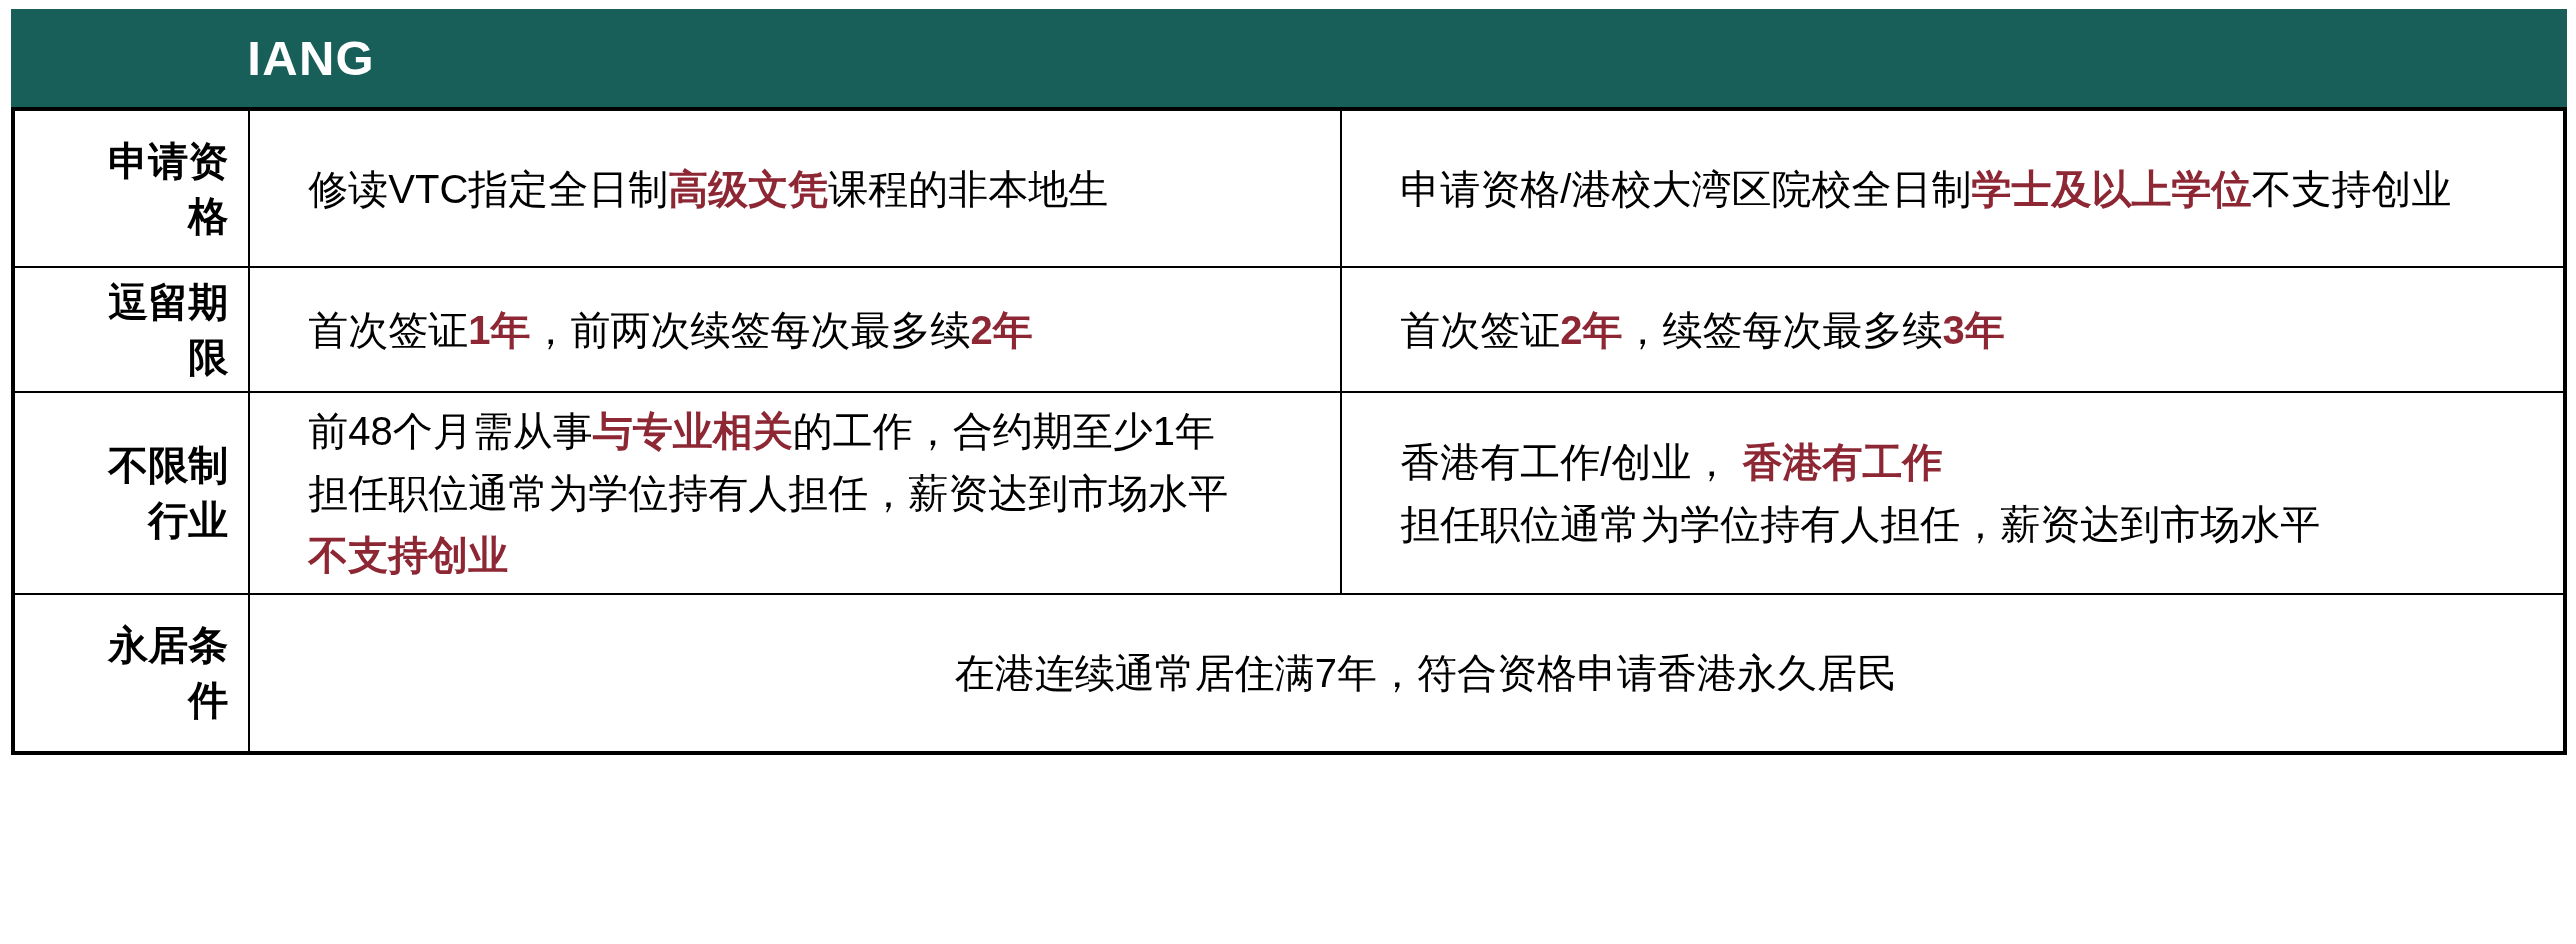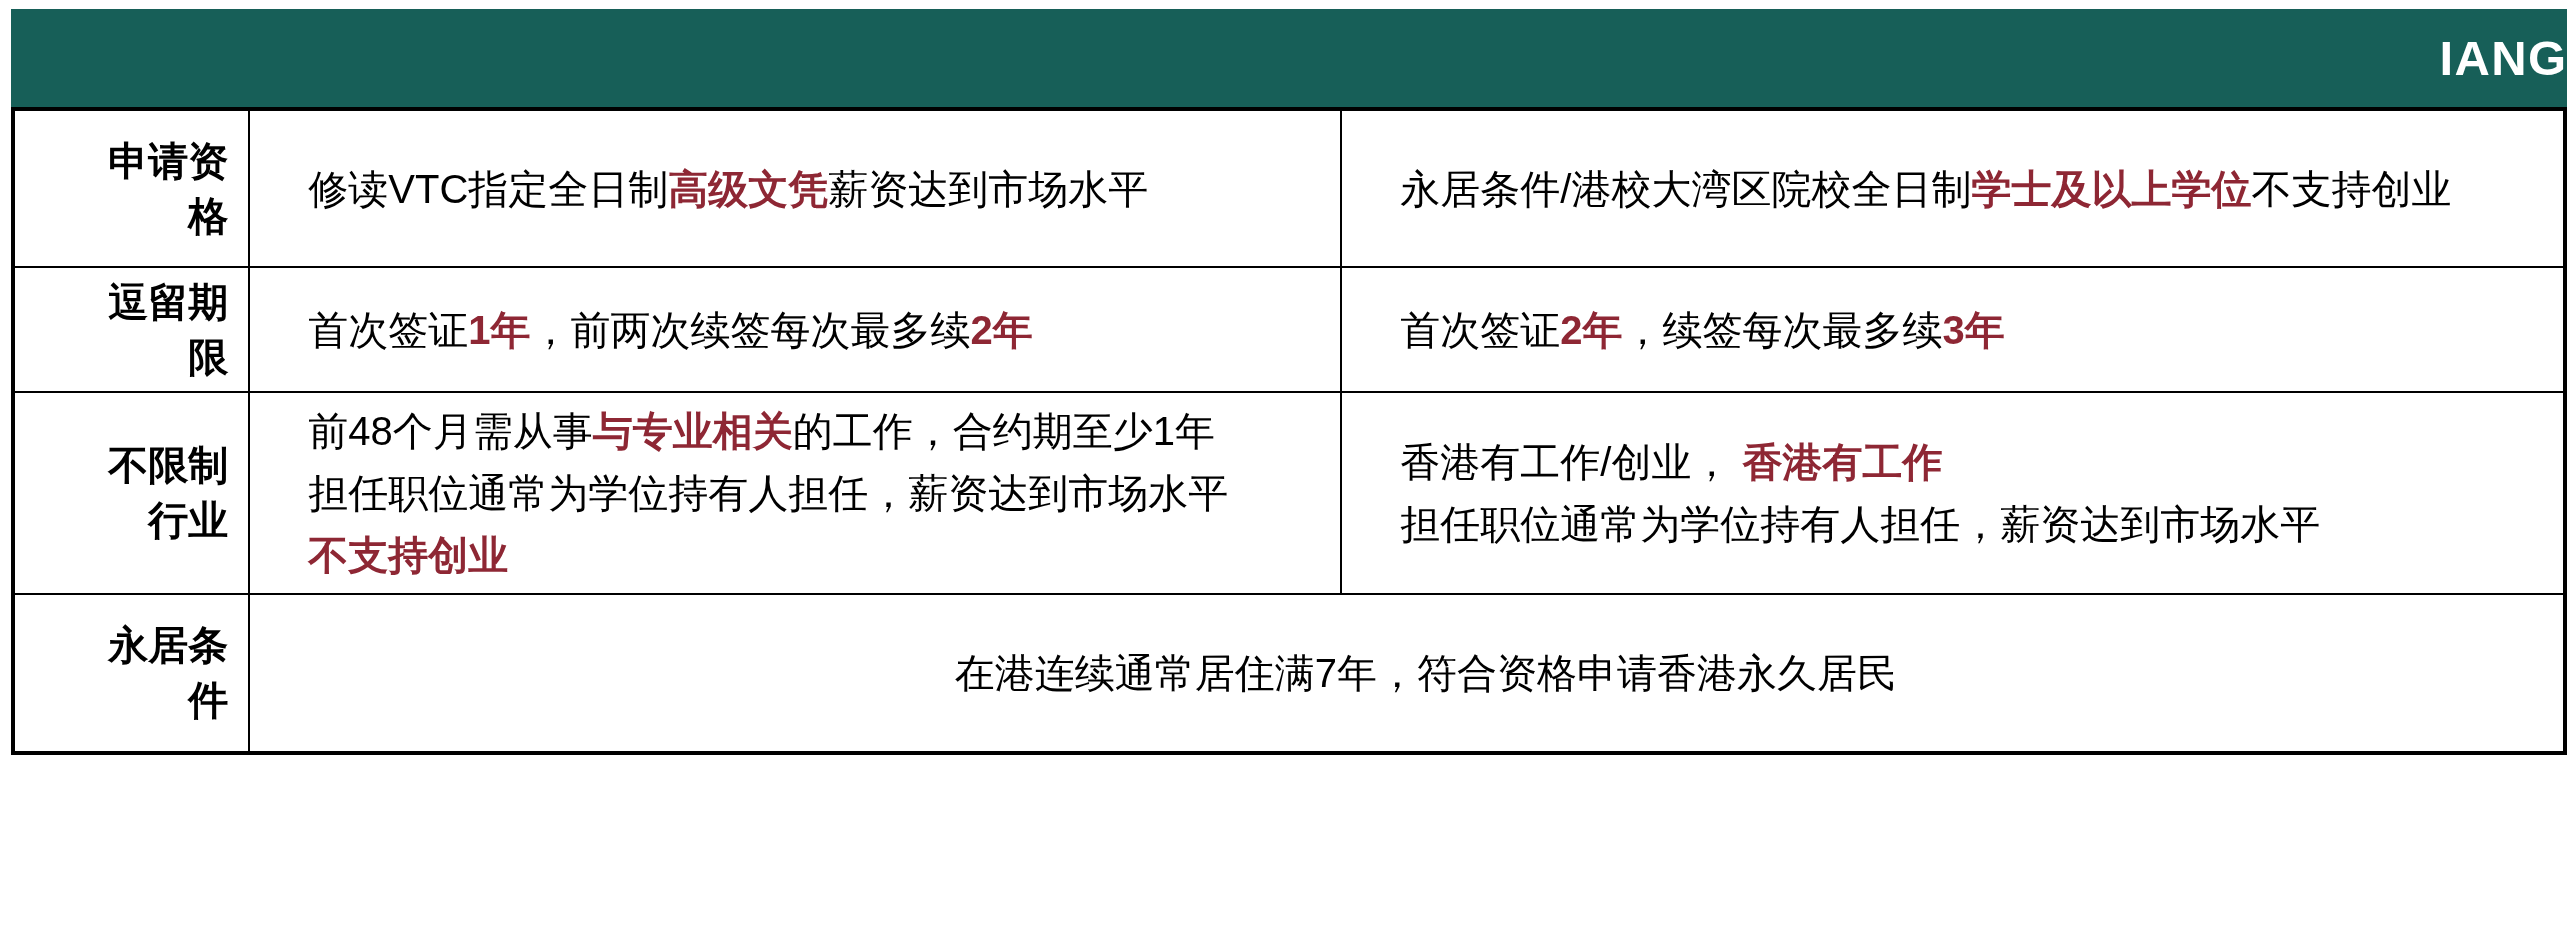--- a/index.html
+++ b/index.html
@@ -29,21 +29,21 @@
     height: 98px;
     background: var(--header-bg);
     color: var(--header-text);
     align-items: center;
     font-size: 49px;
     font-weight: bold;
     letter-spacing: 1.3px;
   }
   .h-spacer { width: 236px; }
   .h-vpas   { width: 1092px; text-align: center; }
-  .h-iang   { flex: 1; text-align: right; }
+  .h-iang   { flex: 1; text-align: left; }
 
   table.cmp {
     border-collapse: collapse;
     table-layout: fixed;
     width: 2556px;
     border: 4px solid var(--border);
   }
   table.cmp td {
     border: 2.7px solid var(--border);
     vertical-align: middle;
@@ -78,24 +78,24 @@
   <table class="cmp">
     <colgroup>
       <col style="width:236px">
       <col style="width:1092px">
       <col>
     </colgroup>
     <tbody>
       <tr style="height:158px;">
         <td class="label">申请资格</td>
         <td>
-            <div class="line"><span>修读VTC指定全日制</span><span class="red">高级文凭</span><span>薪资达到市场水平</span></div>
+            <div class="line"><span>修读VTC指定全日制</span><span class="red">高级文凭</span><span>课程的非本地生</span></div>
           </td>
         <td>
-            <div class="line"><span>永居条件/港校大湾区院校全日制</span><span class="red">学士及以上学位</span><span>不支持创业</span></div>
+            <div class="line"><span>申请资格/港校大湾区院校全日制</span><span class="red">学士及以上学位</span><span>不支持创业</span></div>
           </td>
       </tr>
       <tr style="height:112px;">
         <td class="label">逗留期限</td>
         <td>
             <div class="line"><span>首次签证</span><span class="red">1年</span><span>，前两次续签每次最多续</span><span class="red">2年</span></div>
           </td>
         <td>
             <div class="line"><span>首次签证</span><span class="red">2年</span><span>，续签每次最多续</span><span class="red">3年</span></div>
           </td>

